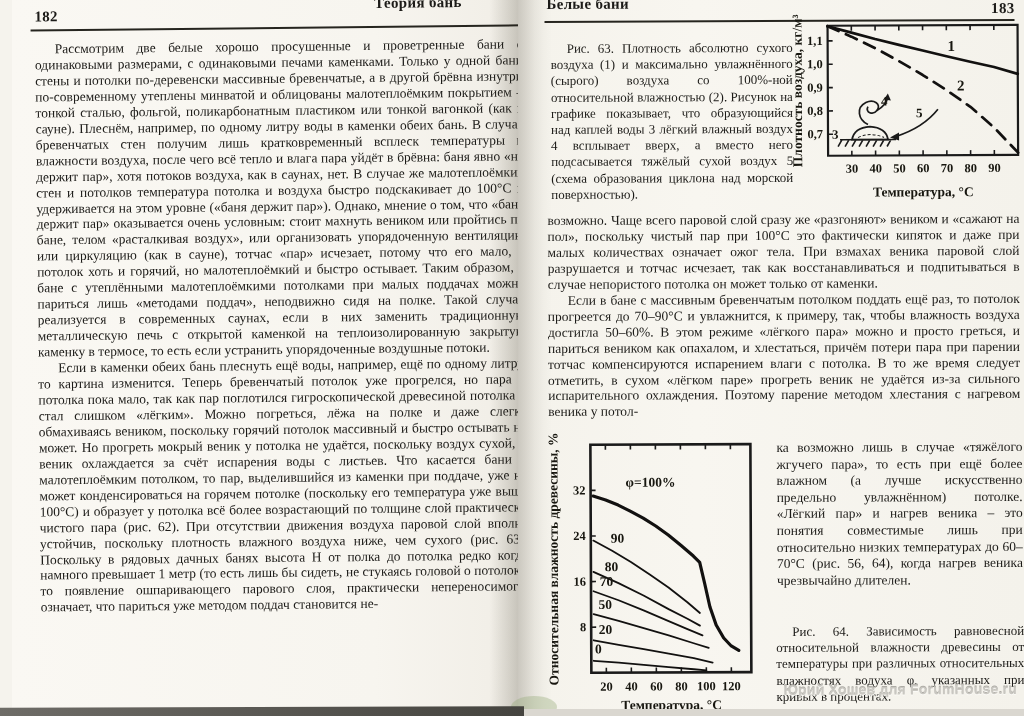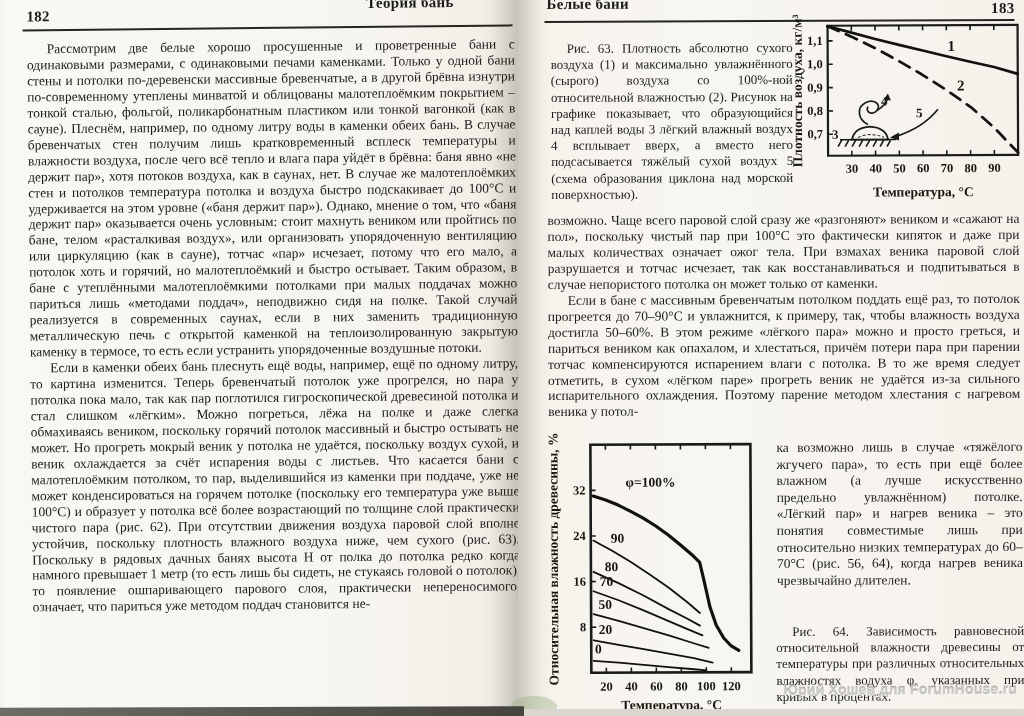--- a/index.html
+++ b/index.html
@@ -1,19 +1,19 @@
 <!DOCTYPE html>
 <html><head>
 <meta charset="utf-8">
 <style>
   html,body{margin:0;padding:0;background:#e8e6e0;}
   .spread{position:relative;width:1024px;height:716px;overflow:hidden;
           font-family:"Liberation Serif",serif;color:#1c1b18;background:#f5f3ed;}
   .page{position:absolute;top:0;height:716px;}
-  .page-left{left:4px;width:518px;background:linear-gradient(90deg,#faf8f3 0%,#f7f5ef 70%,#f2efe8 92%,#e3e0d7 99%);}
+  .page-left{left:12px;width:518px;background:linear-gradient(90deg,#faf8f3 0%,#f7f5ef 70%,#f2efe8 92%,#e3e0d7 99%);}
   .page-right{left:518px;width:506px;background:linear-gradient(90deg,#e9e6de 0%,#f5f3ec 5%,#f8f6f0 35%,#f4f2eb 100%);}
   .gutter{position:absolute;left:490px;top:0;width:62px;height:716px;pointer-events:none;
           background:linear-gradient(90deg,rgba(45,40,28,0) 0%,rgba(45,40,28,0.16) 45%,rgba(45,40,28,0.05) 72%,rgba(45,40,28,0) 100%);}
   .inner{position:absolute;left:0;top:0;right:0;bottom:0;}
   .inner-left{transform:rotate(-0.6deg);transform-origin:50% 50%;}
   .inner-right{transform:rotate(-0.25deg);transform-origin:50% 50%;}
   .pagenum,.runhead{position:absolute;font-weight:700;font-size:15px;letter-spacing:.3px;white-space:nowrap;}
   .rule{position:absolute;height:2px;background:#26251f;}
   .body-text{position:absolute;text-align:justify;font-size:13.5px;line-height:15.95px;}
   .body-text p{margin:0;text-indent:20px;}

